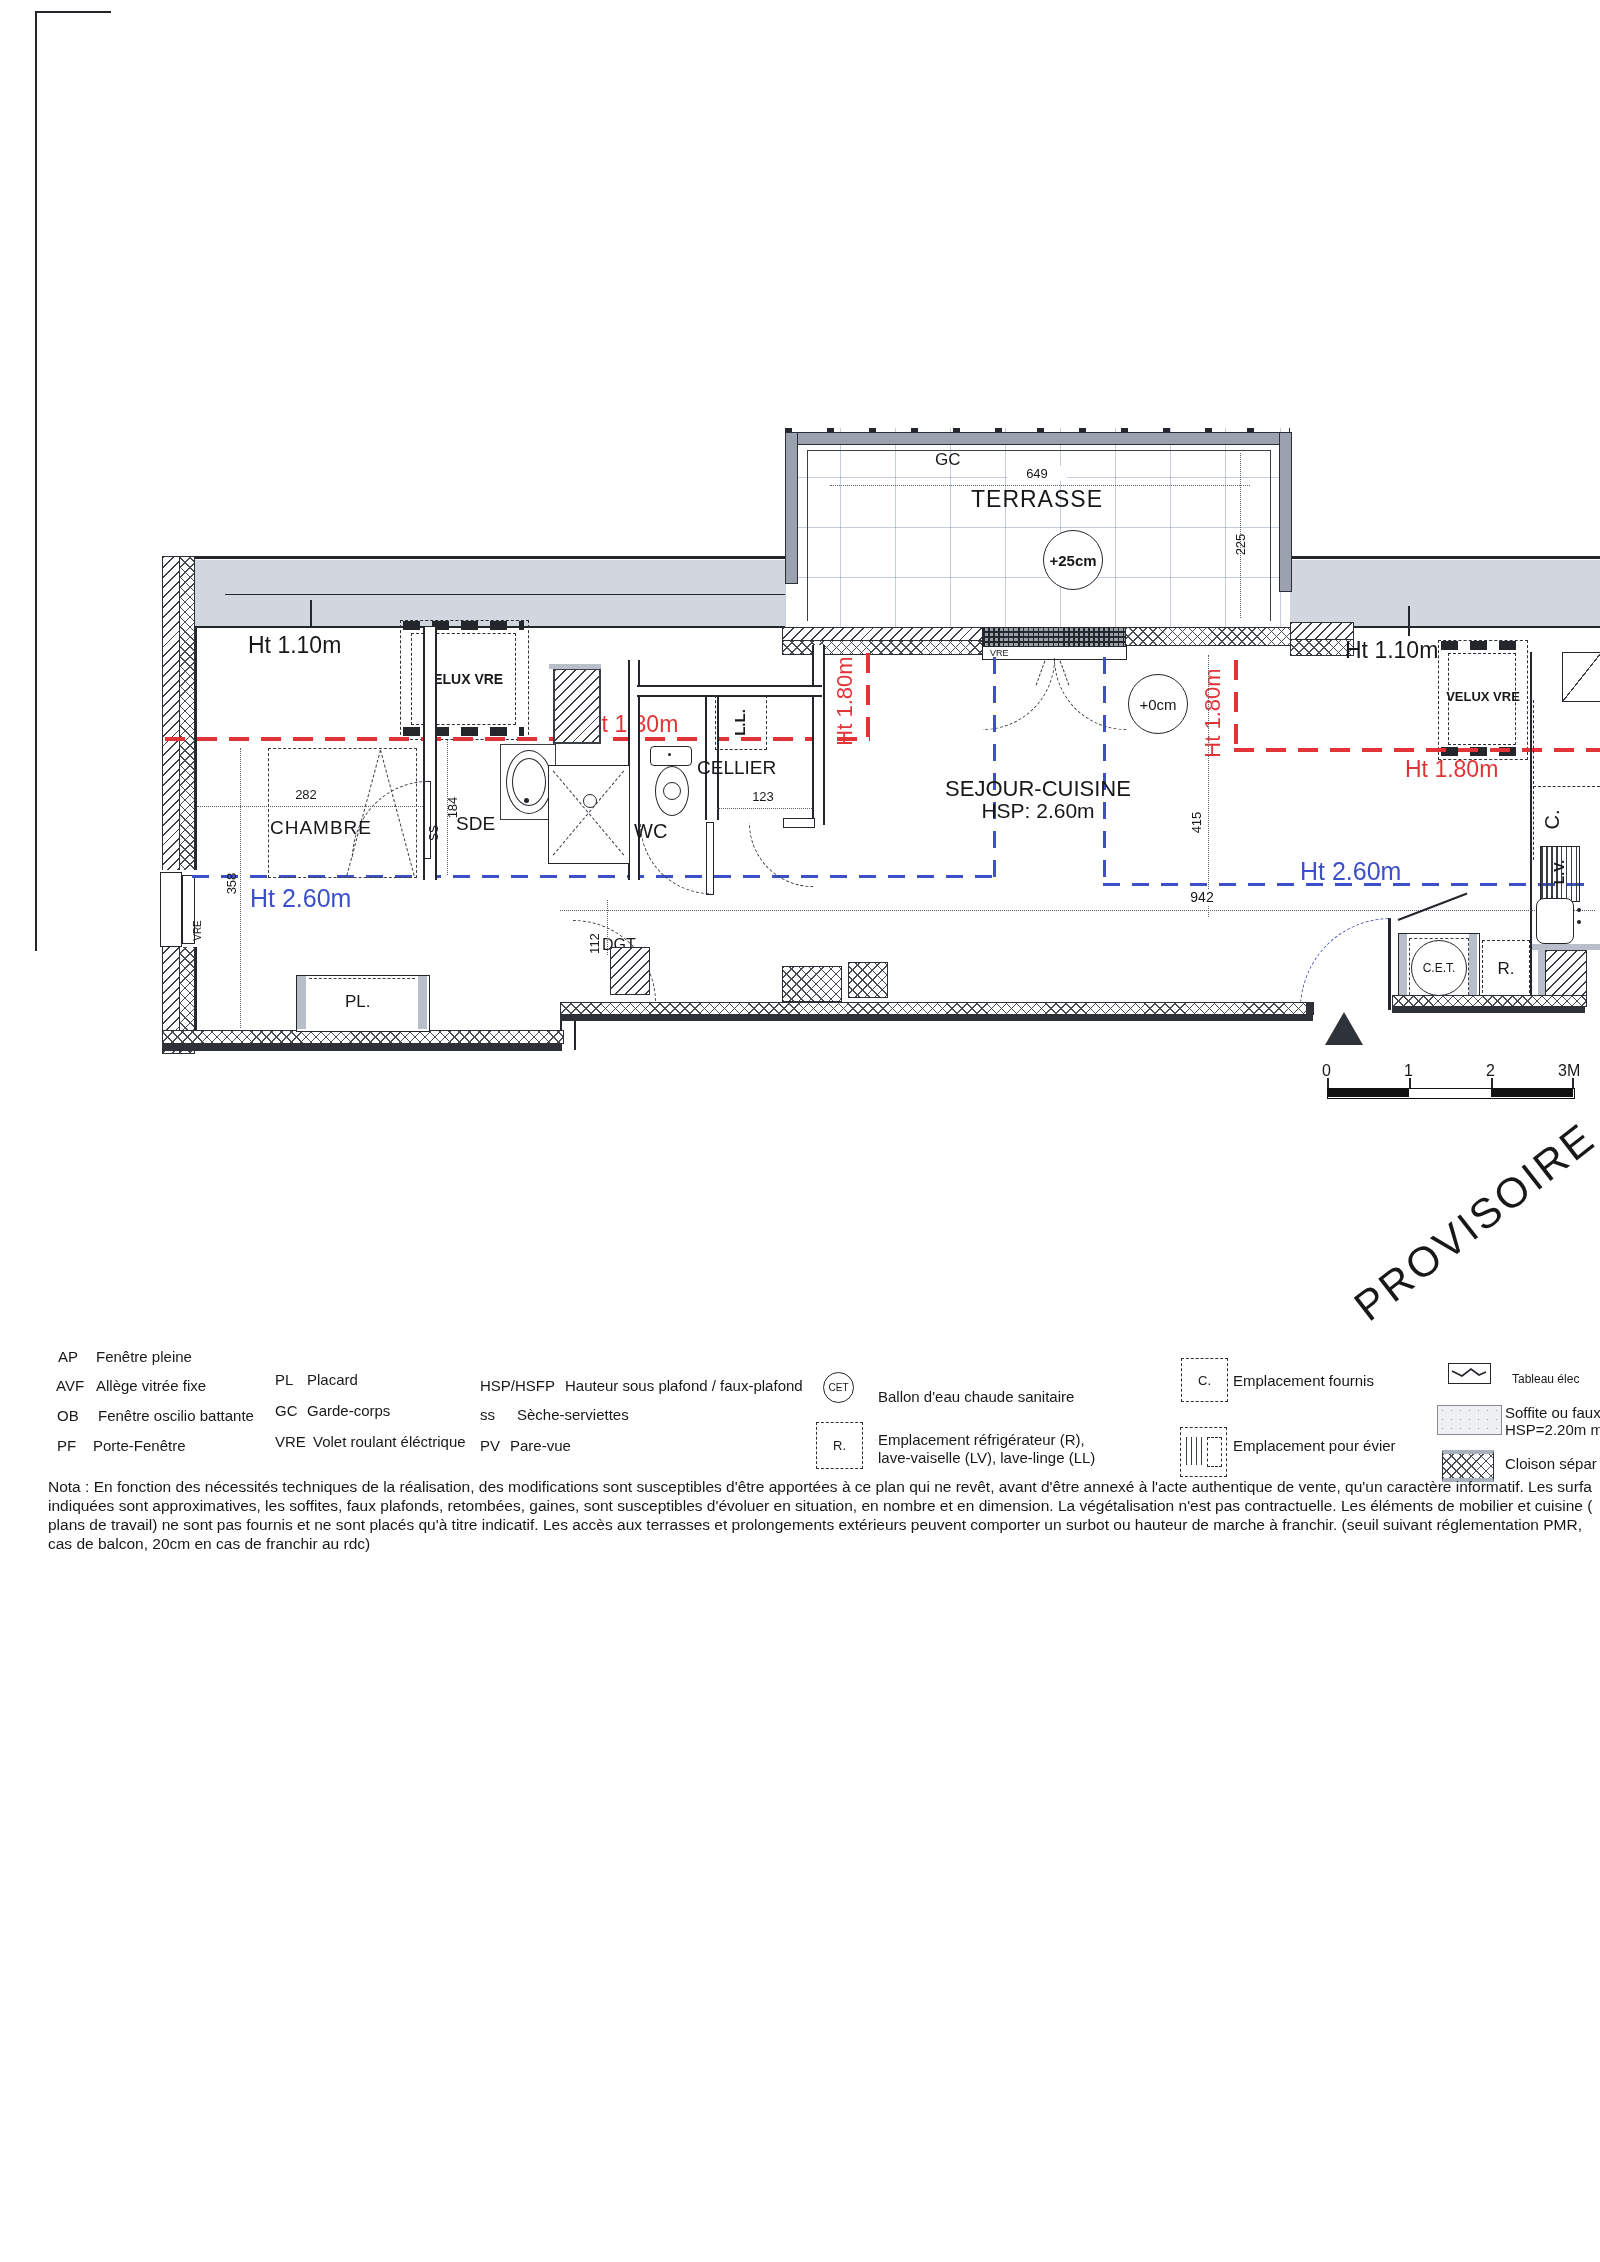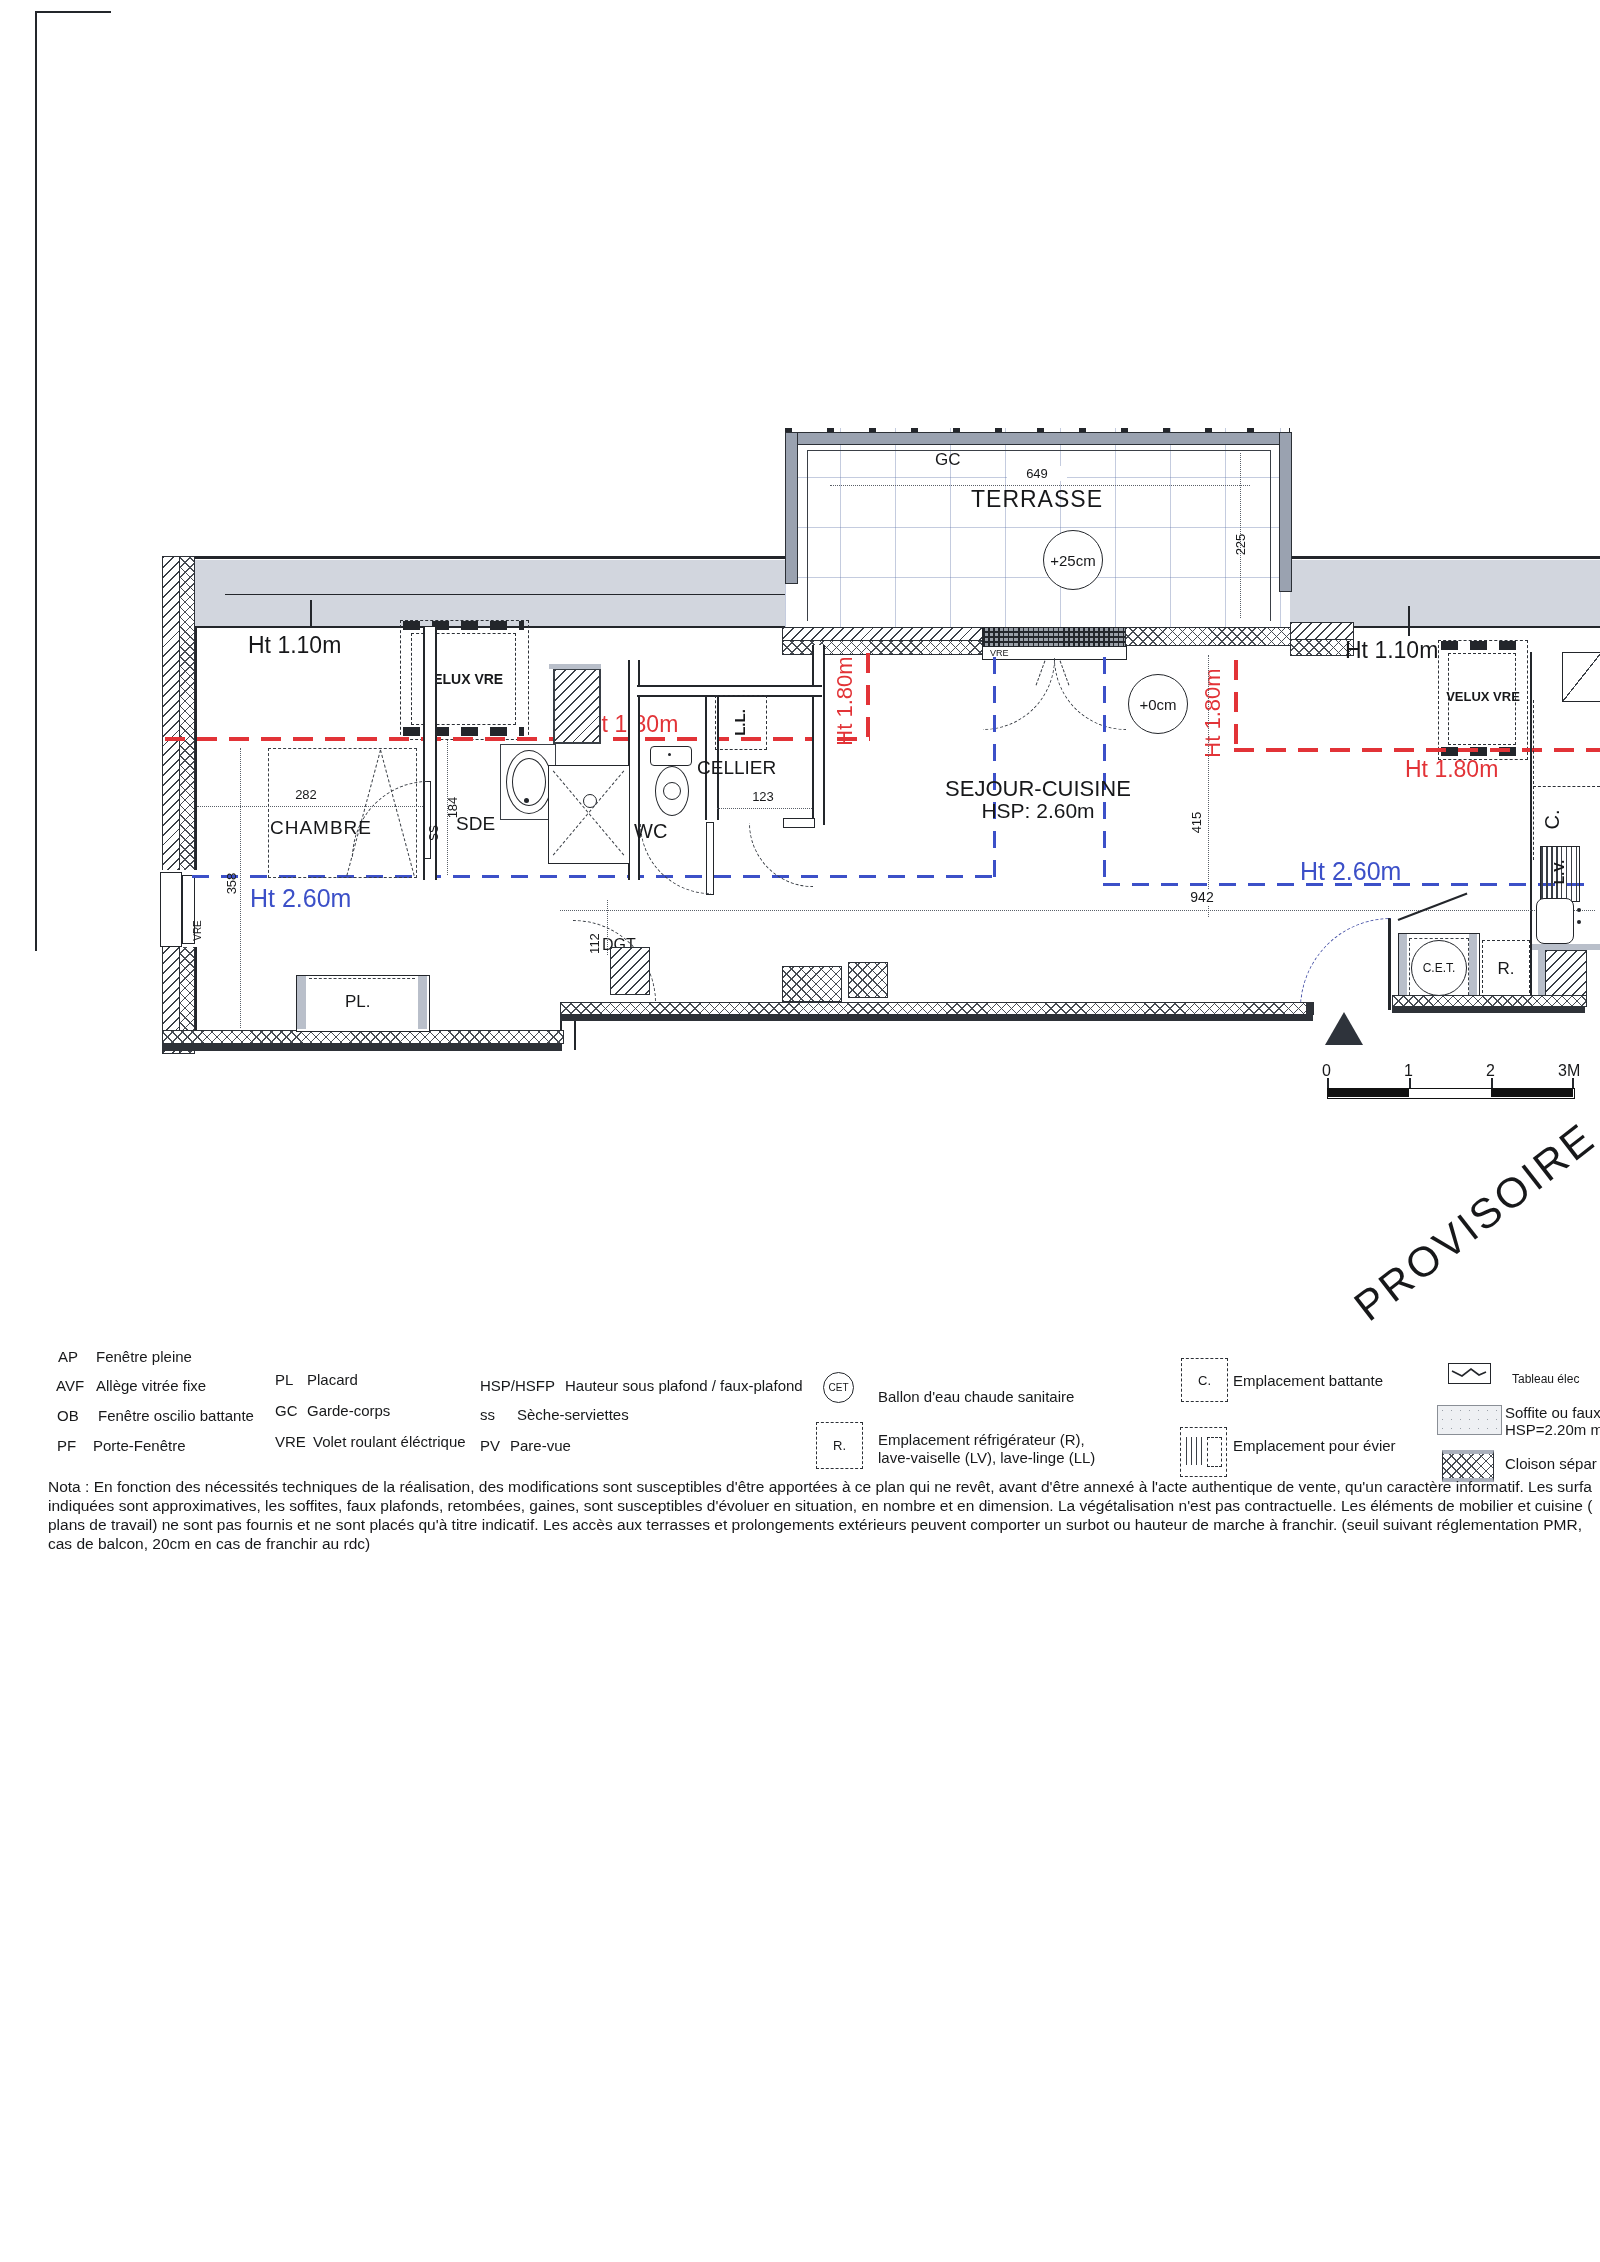--- a/index.html
+++ b/index.html
@@ -65,21 +65,21 @@
     <div class="abs terr" style="left:0;top:0;width:505px;height:200px;"></div>
     <div class="abs ticks" style="left:0;top:0;width:505px;height:5px;"></div>
     <div class="abs gc-bar" style="left:0;top:4px;width:505px;height:11px;"></div>
     <div class="abs gc-bar" style="left:0;top:4px;width:11px;height:150px;"></div>
     <div class="abs gc-bar" style="left:494px;top:4px;width:11px;height:158px;"></div>
     <div class="abs" style="left:22px;top:22px;width:462px;height:170px;border-top:1px solid #3a3f46;border-left:1px solid #3a3f46;border-right:1px solid #3a3f46;"></div>
     <div class="lbl" style="left:150px;top:22px;font-size:17px;">GC</div>
     <div class="abs dot-h" style="left:45px;top:57px;width:420px;height:1px;"></div>
     <div class="lbl ctr" style="left:222px;top:38px;width:60px;font-size:13px;background:#fff;">649</div>
     <div class="lbl ctr" style="left:152px;top:58px;width:200px;font-size:23px;letter-spacing:1px;">TERRASSE</div>
-    <div class="circle" style="left:258px;top:102px;width:58px;height:58px;font-size:15px;">+25cm</div>
+    <div class="circle" style="left:258px;top:102px;width:58px;height:58px;font-size:15px;font-weight:bold;">+25cm</div>
     <div class="abs dot-v" style="left:455px;top:25px;width:1px;height:165px;"></div>
     <div class="lbl ctr rot" style="left:425px;top:109px;width:60px;font-size:13px;">225</div>
   </div>
 
   <div class="abs hatch-diag" style="left:782px;top:627px;width:200px;height:14px;"></div>
   <div class="abs hatch-x" style="left:782px;top:640px;width:200px;height:13px;"></div>
   <div class="abs grid-dark" style="left:982px;top:627px;width:143px;height:20px;"></div>
   <div class="abs" style="left:982px;top:646px;width:143px;height:12px;border:1px solid #23262b;background:#fff;"></div>
   <div class="lbl" style="left:990px;top:648px;font-size:9px;">VRE</div>
   <div class="abs hatch-x" style="left:1125px;top:627px;width:165px;height:17px;"></div>
@@ -280,21 +280,21 @@
     <div class="lbl" style="left:480px;top:1437px;font-size:15px;text-align:center;">PV</div>
     <div class="lbl" style="left:510px;top:1437px;font-size:15px;">Pare-vue</div>
 
     <div class="circle" style="left:823px;top:1372px;width:29px;height:29px;font-size:10px;border-width:1.4px;">CET</div>
     <div class="lbl" style="left:878px;top:1388px;font-size:15px;">Ballon d'eau chaude sanitaire</div>
     <div class="abs" style="left:816px;top:1422px;width:45px;height:45px;border:1.5px dashed #2c3036;display:flex;align-items:center;justify-content:center;font-size:13px;">R.</div>
     <div class="lbl" style="left:878px;top:1431px;font-size:15px;text-align:center;">Emplacement réfrigérateur (R),</div>
     <div class="lbl" style="left:878px;top:1449px;font-size:15px;">lave-vaiselle (LV), lave-linge (LL)</div>
 
     <div class="abs" style="left:1181px;top:1358px;width:45px;height:42px;border:1.5px dashed #2c3036;display:flex;align-items:center;justify-content:center;font-size:13px;">C.</div>
-    <div class="lbl" style="left:1233px;top:1372px;font-size:15px;">Emplacement battante</div>
+    <div class="lbl" style="left:1233px;top:1372px;font-size:15px;">Emplacement fournis</div>
     <div class="abs" style="left:1180px;top:1427px;width:45px;height:48px;border:1.5px dashed #2c3036;">
       <div class="abs vhatch" style="left:5px;top:9px;width:18px;height:28px;"></div>
       <div class="abs" style="left:26px;top:9px;width:13px;height:28px;border:1.2px dashed #2c3036;"></div>
     </div>
     <div class="lbl" style="left:1233px;top:1437px;font-size:15px;">Emplacement pour évier</div>
 
     <div class="abs" style="left:1448px;top:1363px;width:41px;height:19px;border:1.2px solid #23262b;background:#fff;">
       <svg width="41" height="19" viewBox="0 0 41 19">
           <polyline points="3,7 13,12 22,5 30,11 37,8" fill="none" stroke="#23262b" stroke-width="1.6"></polyline>
         </svg>

